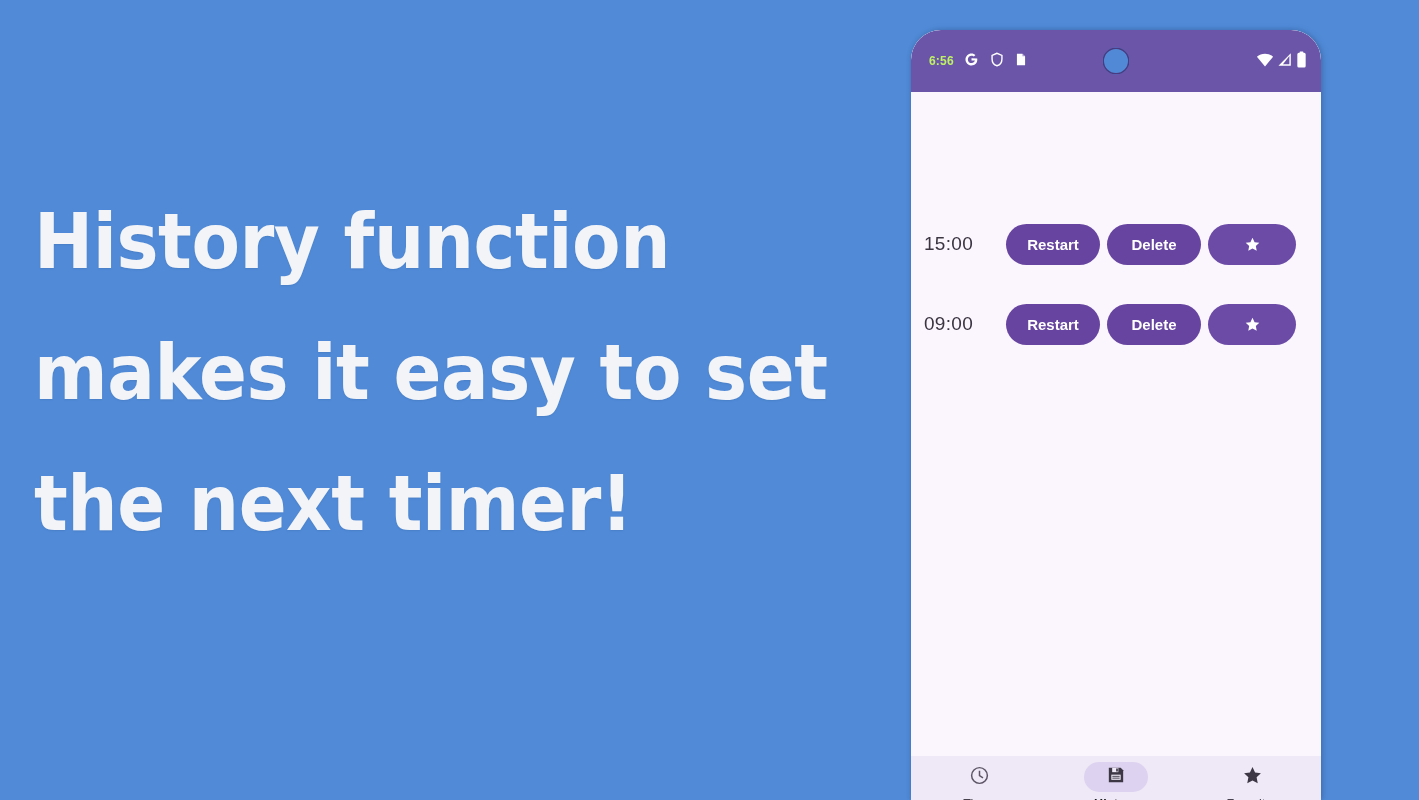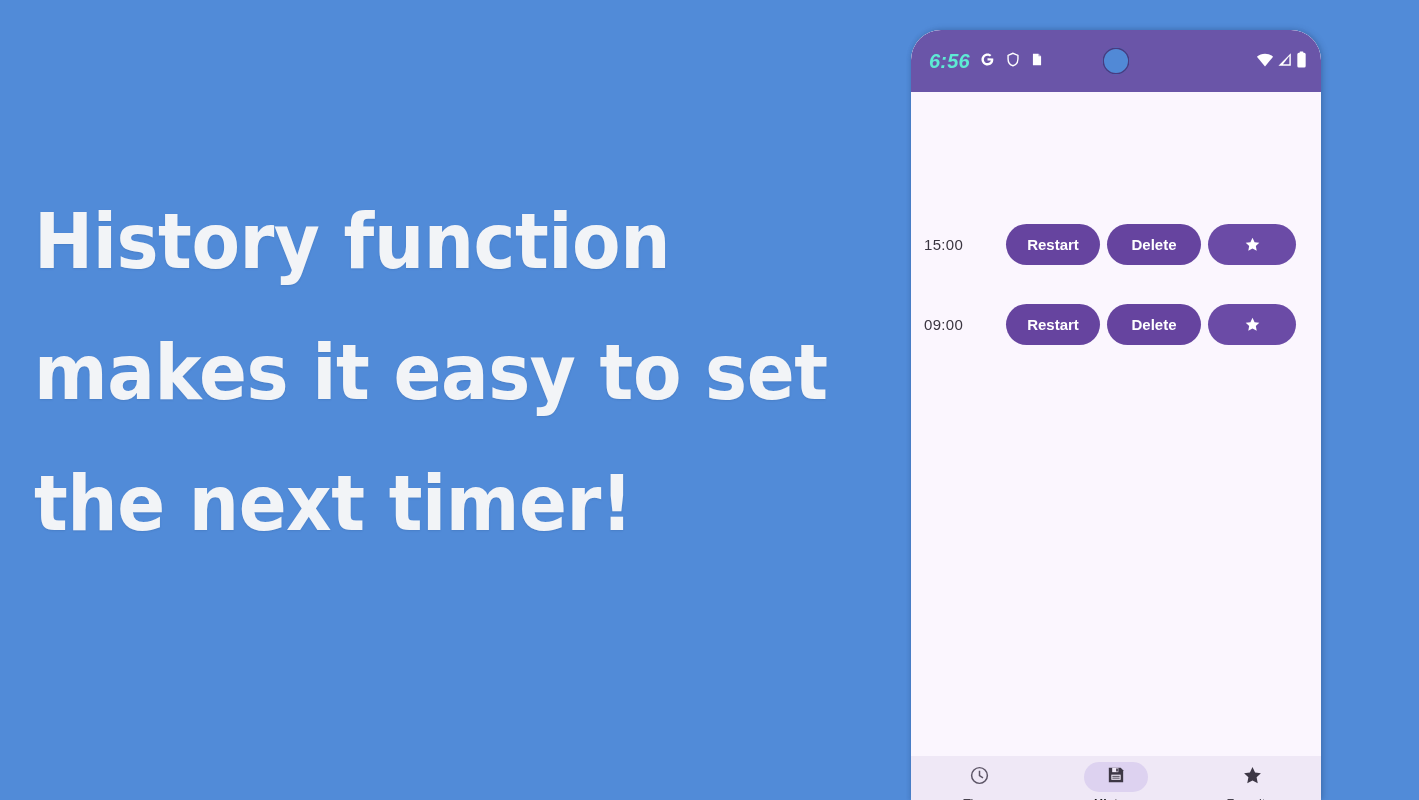--- a/index.html
+++ b/index.html
@@ -64,25 +64,24 @@
     color: #FFFFFF;
   }
 
   .status-left {
     display: flex;
     align-items: center;
     gap: 9px;
   }
 
   .status-time {
-    font-size: 20px;
+    font-size: 12px;
     font-weight: bold;
     letter-spacing: 0.2px;
-    color: #5eead4;
-    font-style: italic;
+    color: #bef264;
   }
 
   .status-right {
     margin-left: auto;
     display: flex;
     align-items: center;
     gap: 3px;
   }
 
   .camera-hole {
@@ -106,21 +105,21 @@
 
   .history-row {
     display: flex;
     align-items: center;
     height: 44px;
     padding-left: 13px;
     margin-bottom: 36px;
   }
 
   .row-time {
-    font-size: 15px;
+    font-size: 19px;
     color: #3A3540;
     width: 82px;
     letter-spacing: 0.3px;
   }
 
   .pill {
     height: 41px;
     background: #66449F;
     border-radius: 21px;
     color: #FFFFFF;

